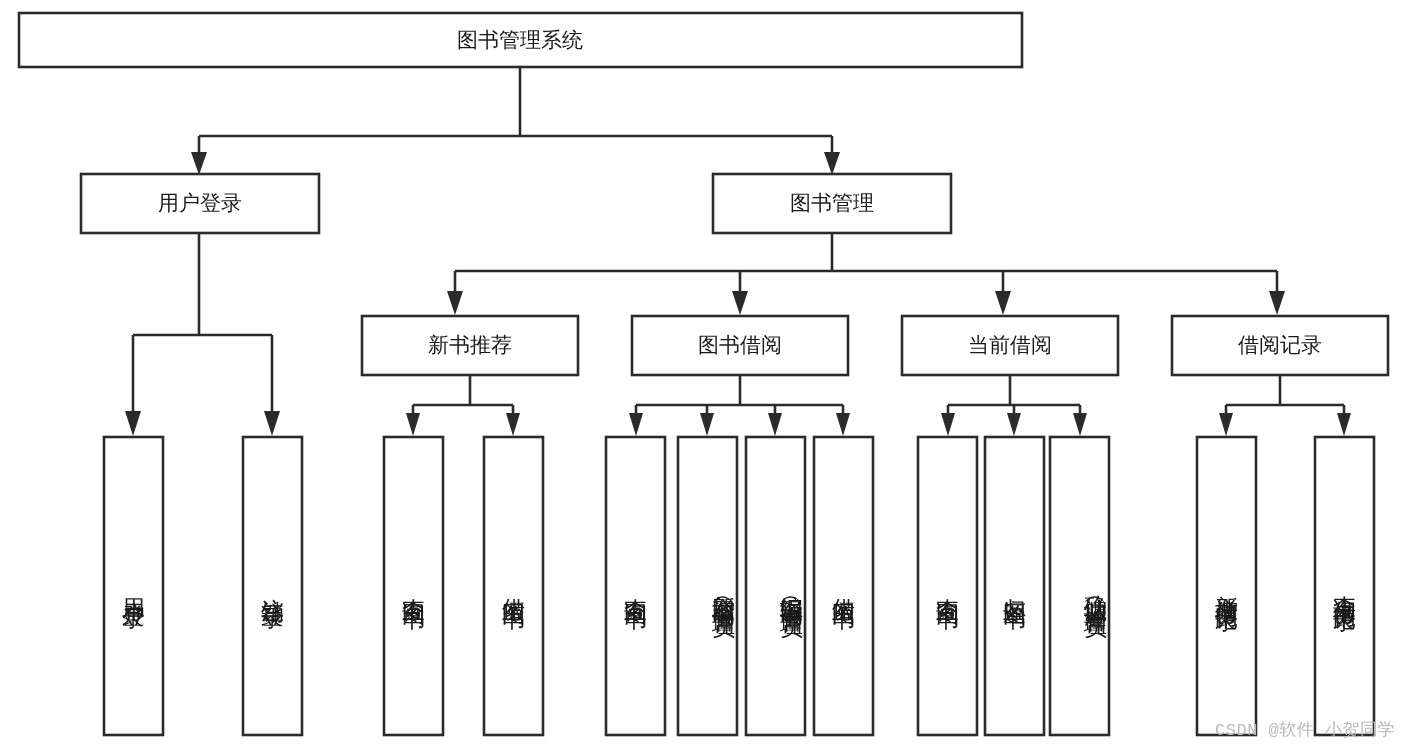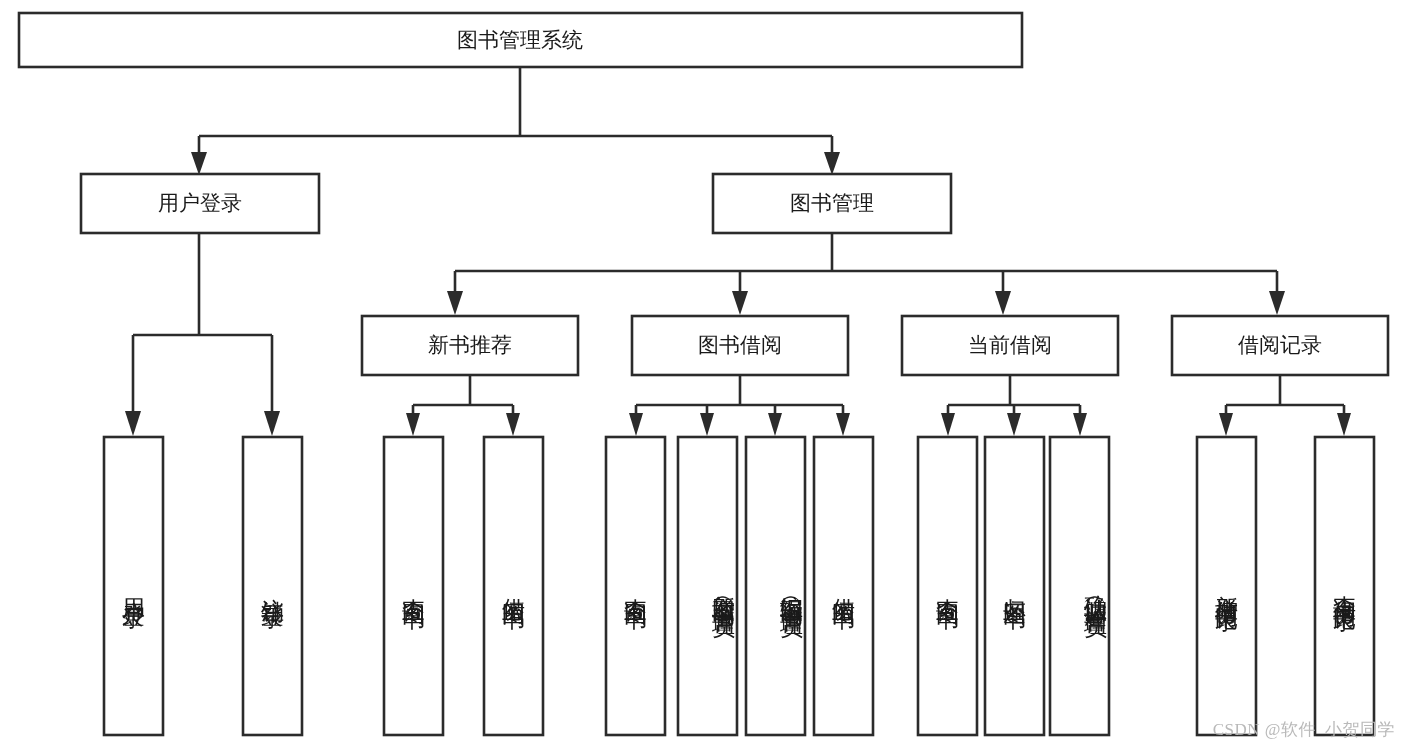--- a/index.html
+++ b/index.html
@@ -68,21 +68,21 @@
     align-items: center;
     justify-content: center;
     text-align: center;
     white-space: nowrap;
     pointer-events: none;
   }
   .watermark {
     position: absolute;
     right: 10px;
     bottom: 6px;
-    font-family: Liberation Serif, serif;
+    font-family: Liberation Mono, monospace;
     font-size: 17px;
     color: #b9b9b9;
     letter-spacing: 0.5px;
     white-space: nowrap;
   }
 </style>
 </head>
 <body>
 
 <div id="diagram-root">

